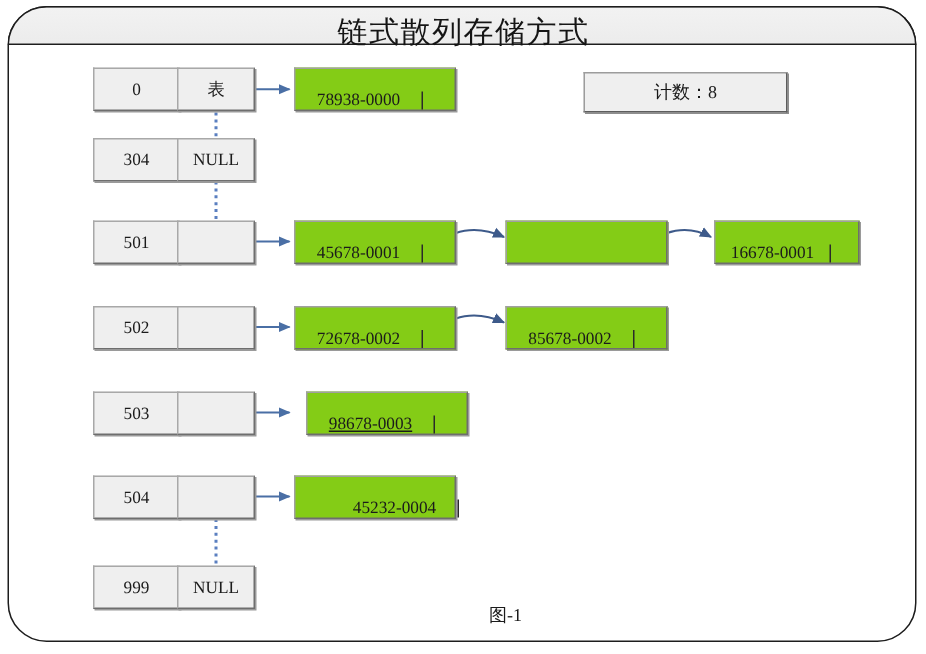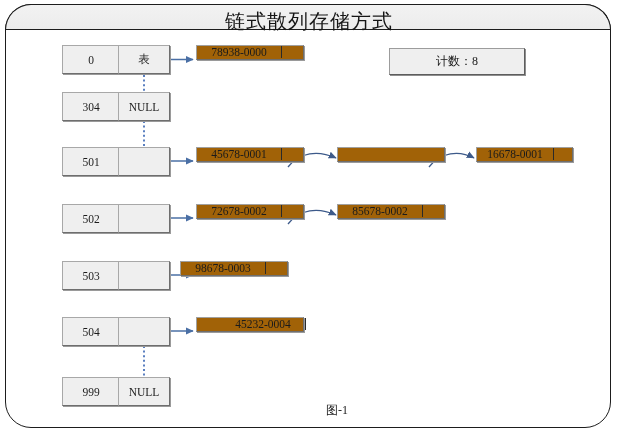--- a/index.html
+++ b/index.html
@@ -39,26 +39,26 @@
     font-size:11.5px;color:#1b1b1b;white-space:nowrap;
   }
 
   
   .key-box{width:58px;height:29px;}
   
   .head-box{width:52px;height:29px;}
 
   
   .node{
-    position:absolute;height:15px;box-sizing:border-box;
-    background:#a16207;
+    position:absolute;height:29px;box-sizing:border-box;
+    background:#84cc16;
     border:1px solid #a0a0a0;
     border-right-color:#6e6e6e;border-bottom-color:#6e6e6e;
     box-shadow:1px 1px 0 #9a9a9a;
-    display:flex;align-items:flex-start;
+    display:flex;align-items:flex-end;
   }
   .node .data{
     flex:0 0 auto;display:flex;align-items:center;justify-content:center;
     font-size:11.5px;color:#1b1b1b;white-space:nowrap;
     border-right:1.4px solid #2a2a2a;
   }
   .node .ptr{flex:1 1 auto;}
 
   
   #counter{
@@ -146,21 +146,21 @@
   <div class="data" style="width:84px;">72678-0002</div>
   <div class="ptr"></div>
 </div>
 <div class="node" style="left:337px;top:204px;width:108px;">
   <div class="data" style="width:84px;">85678-0002</div>
   <div class="ptr"></div>
 </div>
 
 <div class="box key-box" style="left:62px;top:261px;">503</div>
 <div class="box head-box" style="left:118px;top:261px;"></div>
-<div class="node" style="left:180px;top:261px;width:108px;">
+<div class="node" style="left:204px;top:261px;width:108px;text-decoration:underline;">
   <div class="data" style="width:84px;">98678-0003</div>
   <div class="ptr"></div>
 </div>
 
 <div class="box key-box" style="left:62px;top:317px;">504</div>
 <div class="box head-box" style="left:118px;top:317px;"></div>
 <div class="node" style="left:196px;top:317px;width:108px;">
   <div class="data" style="width:84px;padding-left:24px;">45232-0004</div>
   <div class="ptr"></div>
 </div>

